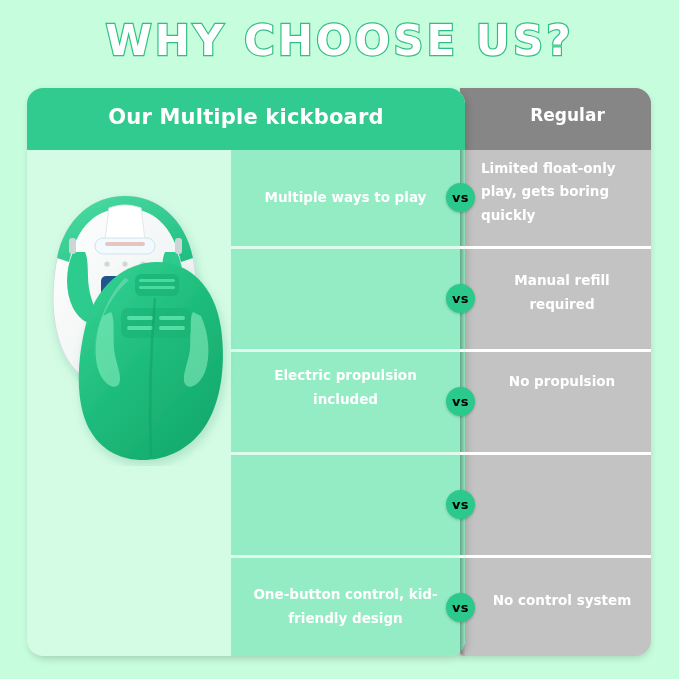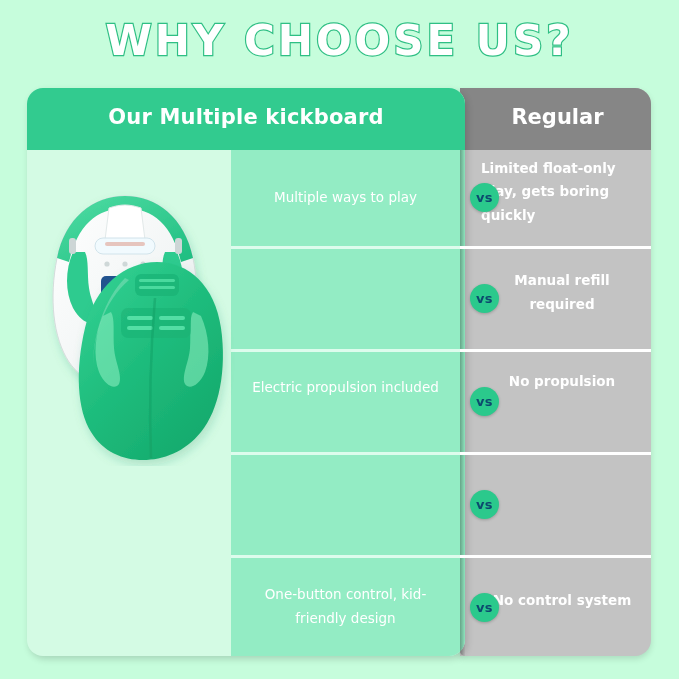--- a/index.html
+++ b/index.html
@@ -102,24 +102,24 @@
     white-space: nowrap;
   }
   #head-ours {
     left: 0; top: 17px;
     width: 438px;
     text-align: center;
     font-size: 21px;
     letter-spacing: 0.2px;
   }
   #head-regular {
-    left: 2px; top: 17px;
+    left: 12px; top: 17px;
     width: 191px;
     text-align: center;
-    font-size: 21px;
+    font-size: 17px;
   }
 
   
   .rows-layer {
     position: absolute;
     left: 0;
     top: 62px;
     width: 624px;
     height: 506px;
   }
@@ -134,21 +134,21 @@
     left: 204px;
     width: 229px;
     height: 100%;
     display: flex;
     align-items: center;
     justify-content: center;
     padding: 0 14px;
     text-align: center;
     color: #ffffff;
     font-size: 13.5px;
-    font-weight: 400;
+    font-weight: 700;
     line-height: 1.75;
     font-family: "DejaVu Sans", sans-serif;
   }
   .cell-regular {
     position: absolute;
     left: 442px;
     width: 182px;
     height: 100%;
     display: flex;
     align-items: center;
@@ -188,31 +188,30 @@
     border-radius: 0 0 0 14px;
   }
 
   
   .vs-badge {
     position: absolute;
     width: 29px;
     height: 29px;
     border-radius: 50%;
     background: #2bc98c;
-    color: #0c4a6e;
+    color: #000000;
     font-size: 13px;
     font-weight: 700;
     font-family: "DejaVu Sans", sans-serif;
     display: flex;
     align-items: center;
     justify-content: center;
     z-index: 30;
     box-shadow: 0 1px 3px rgba(0,0,0,0.22);
     letter-spacing: 0.3px;
-    margin-left: 24px;
   }
 
   
   #product-image {
     position: absolute;
     left: 2px;
     top: 78px;
     width: 210px;
     height: 300px;
     z-index: 12;

